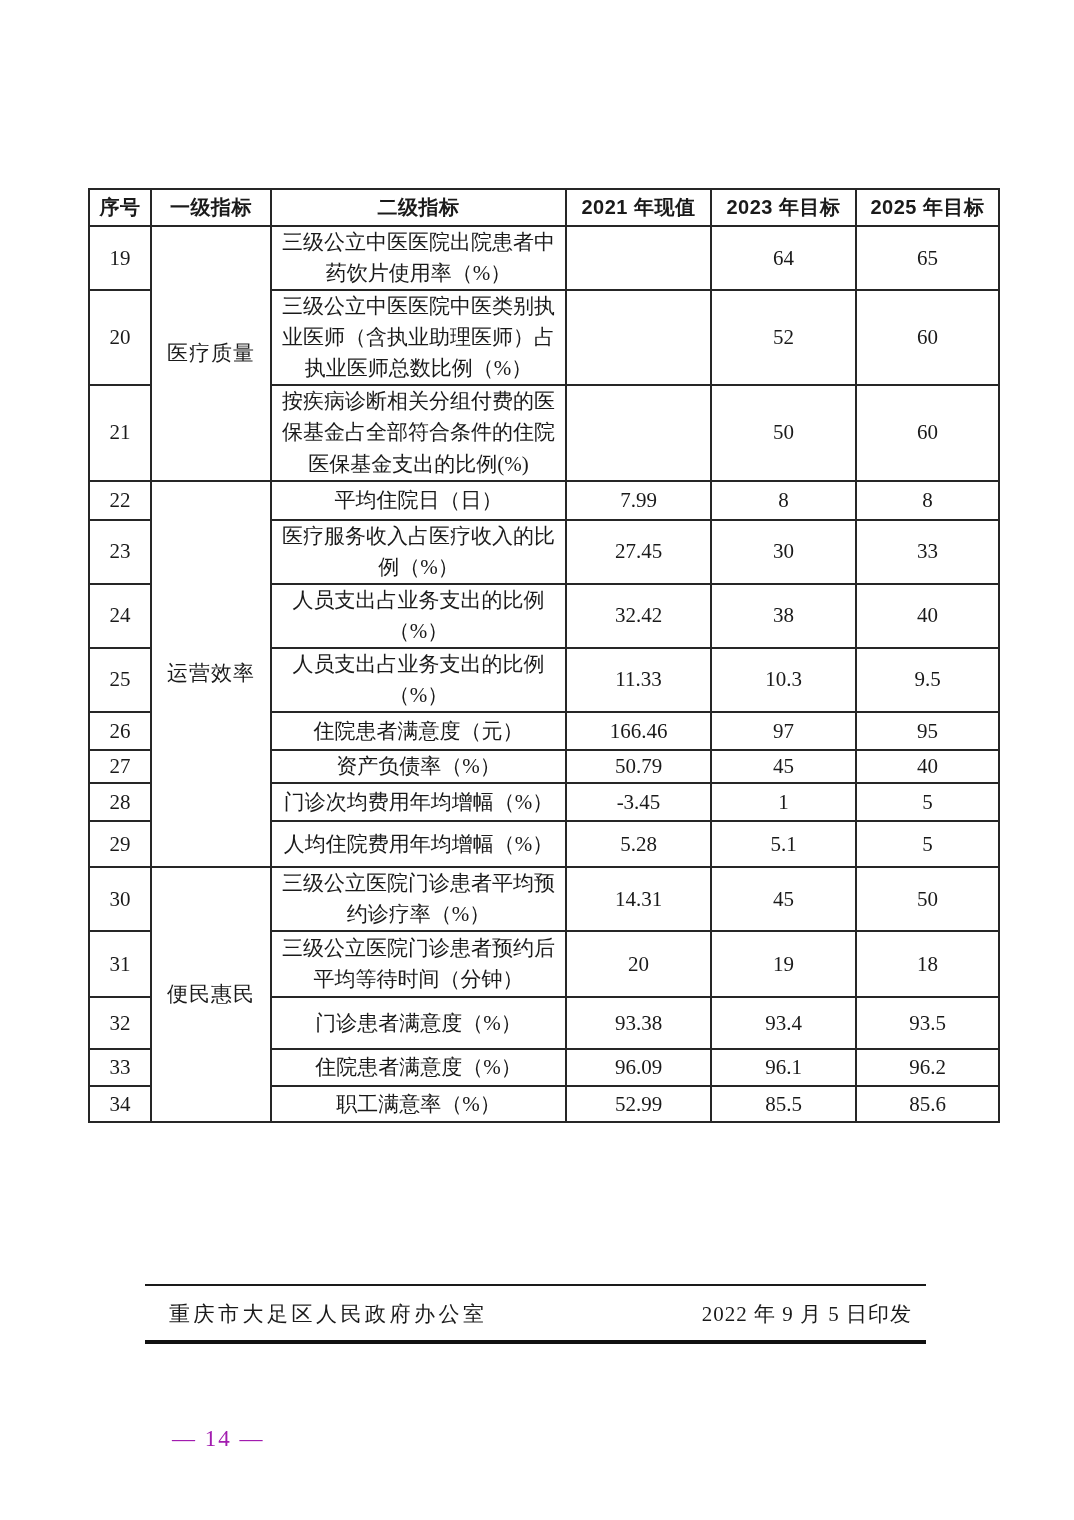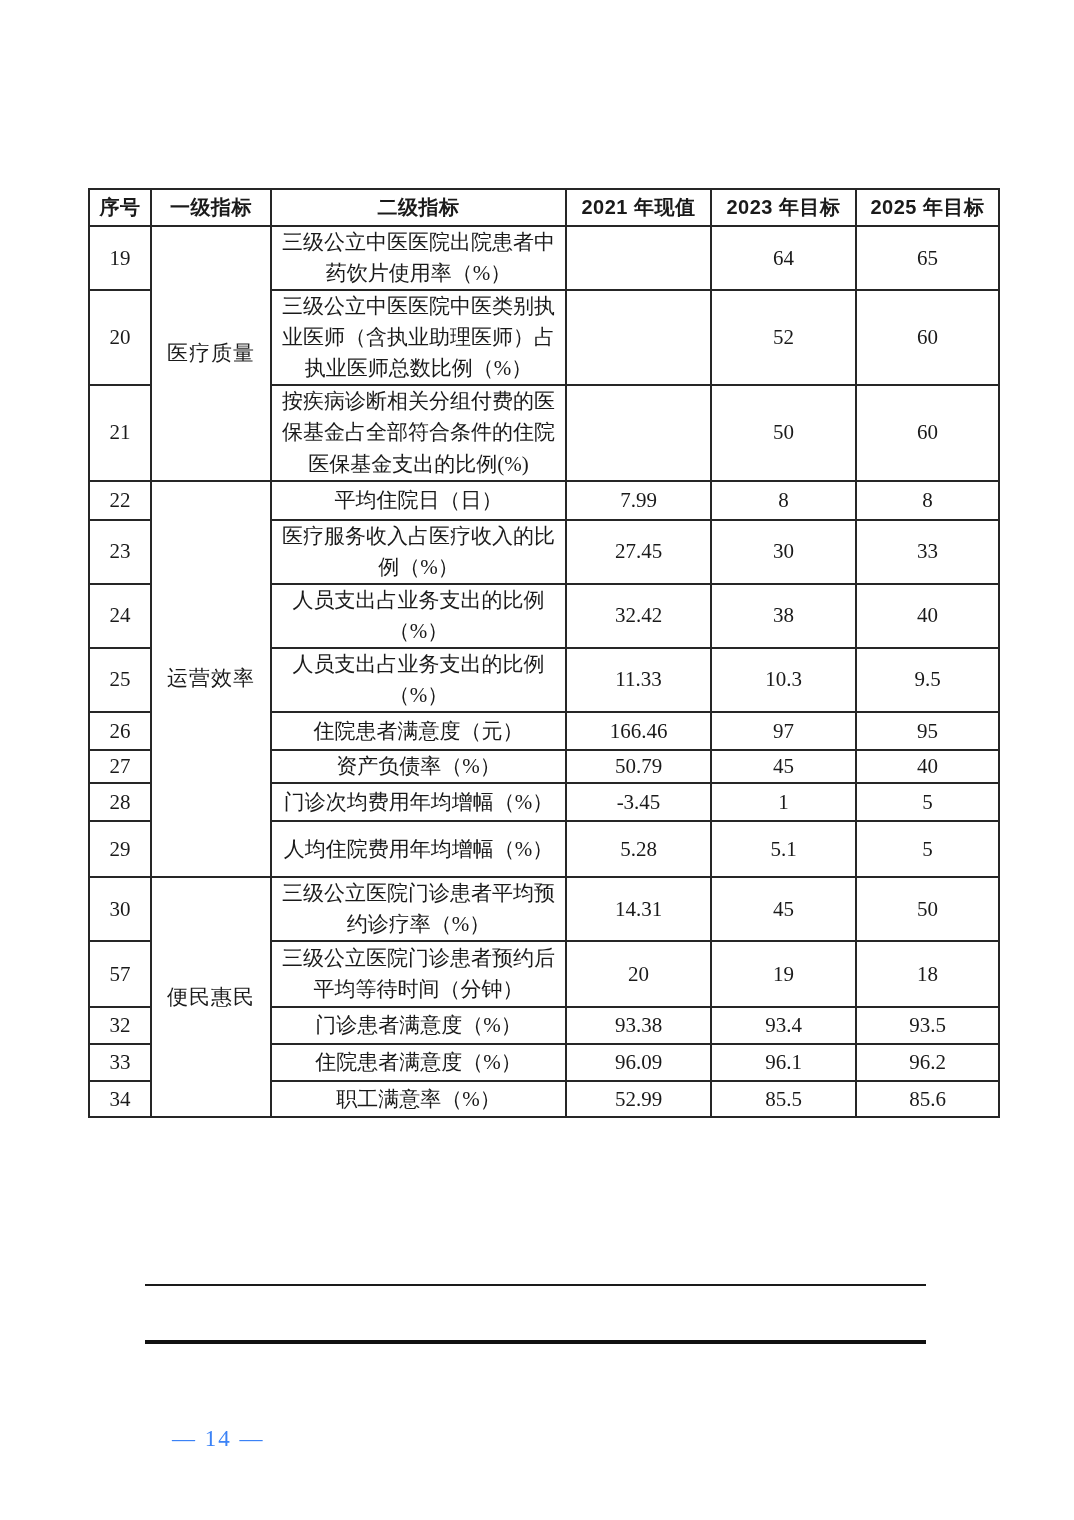--- a/index.html
+++ b/index.html
@@ -82,21 +82,21 @@
     background: #111111;
   }
 
   
   .page-number {
     position: absolute;
     left: 172px;
     top: 1426px;
     font-size: 23px;
     letter-spacing: 2px;
-    color: #3b82f6;
+    color: #a21caf;
     white-space: nowrap;
     font-family: Liberation Serif, serif;
   }
 </style>
 </head>
 <body>
 
 <div class="page">
 
   <table class="indicator-table">
@@ -184,43 +184,43 @@
         <td class="c-num">45</td>
         <td class="c-num">40</td>
       </tr>
       <tr style="height:38px">
         <td class="c-no">28</td>
         <td class="c-ind">门诊次均费用年均增幅（%）</td>
         <td class="c-num">-3.45</td>
         <td class="c-num">1</td>
         <td class="c-num">5</td>
       </tr>
-      <tr style="height:56px">
+      <tr style="height:46px">
         <td class="c-no">29</td>
         <td class="c-ind">人均住院费用年均增幅（%）</td>
         <td class="c-num">5.28</td>
         <td class="c-num">5.1</td>
         <td class="c-num">5</td>
       </tr>
       <tr style="height:64px">
         <td class="c-no">30</td>
         <td class="c-group" rowspan="5">便民惠民</td>
         <td class="c-ind">三级公立医院门诊患者平均预约诊疗率（%）</td>
         <td class="c-num">14.31</td>
         <td class="c-num">45</td>
         <td class="c-num">50</td>
       </tr>
       <tr style="height:66px">
-        <td class="c-no">57</td>
+        <td class="c-no">31</td>
         <td class="c-ind">三级公立医院门诊患者预约后平均等待时间（分钟）</td>
         <td class="c-num">20</td>
         <td class="c-num">19</td>
         <td class="c-num">18</td>
       </tr>
-      <tr style="height:37px">
+      <tr style="height:52px">
         <td class="c-no">32</td>
         <td class="c-ind">门诊患者满意度（%）</td>
         <td class="c-num">93.38</td>
         <td class="c-num">93.4</td>
         <td class="c-num">93.5</td>
       </tr>
       <tr style="height:37px">
         <td class="c-no">33</td>
         <td class="c-ind">住院患者满意度（%）</td>
         <td class="c-num">96.09</td>
@@ -231,17 +231,21 @@
         <td class="c-no">34</td>
         <td class="c-ind">职工满意率（%）</td>
         <td class="c-num">52.99</td>
         <td class="c-num">85.5</td>
         <td class="c-num">85.6</td>
       </tr>
     </tbody>
   </table>
 
   <div class="footer-rule-thin"></div>
+  <div class="footer-row">
+    <span class="footer-issuer">重庆市大足区人民政府办公室</span>
+    <span class="footer-date">2022 年 9 月 5 日印发</span>
+  </div>
   <div class="footer-rule-thick"></div>
 
   <div class="page-number">— 14 —</div>
 
 </div>
 
 </body></html>

